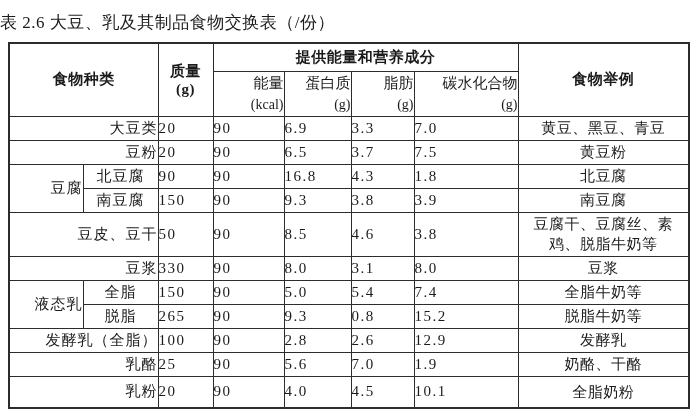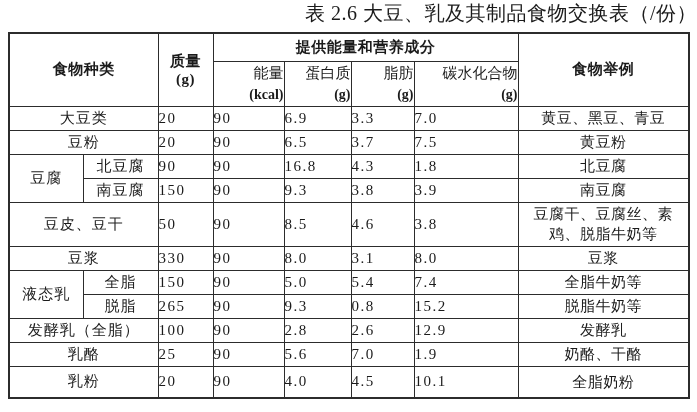--- a/index.html
+++ b/index.html
@@ -11,23 +11,23 @@
     font-family: "Liberation Serif", "DejaVu Serif", serif;
     color: #1b1b1b;
     overflow: hidden;
   }
   .page {
     width: 697px;
     height: 412px;
     position: relative;
   }
   .doc-title {
-    text-align: right;
-    font-size: 20px;
-    padding-top: 0;
+    text-align: left;
+    font-size: 17px;
+    padding-top: 10px;
     height: 28px;
     line-height: 26px;
     letter-spacing: 0.5px;
     white-space: nowrap;
   }
   table.exchange {
     border-collapse: collapse;
     table-layout: fixed;
     margin-left: 8px;
     margin-top: 4px;
@@ -48,28 +48,28 @@
     font-size: 15px;
     letter-spacing: 0.5px;
     margin-left: 12px;
   }
   td.subhdr {
     font-weight: normal;
     text-align: right;
     font-size: 15px;
     line-height: 21px;
   }
-  .unit { font-size: 14px; letter-spacing: 0; font-weight: bold; }
+  .unit { font-size: 14px; letter-spacing: 0; }
   tr.hrow1 { height: 28px; }
   tr.hrow2 { height: 45px; }
   tr.drow  { height: 24px; }
   tr.drow-tall { height: 44px; }
   tr.drow-last { height: 32px; }
   td.label-cell {
-    text-align: center;
+    text-align: right;
     padding-left: 6px;
     letter-spacing: 1px;
   }
   td.sub-cell {
     text-align: center;
     letter-spacing: 1px;
   }
   td.num-cell {
     letter-spacing: 1.5px;
     font-size: 15px;

